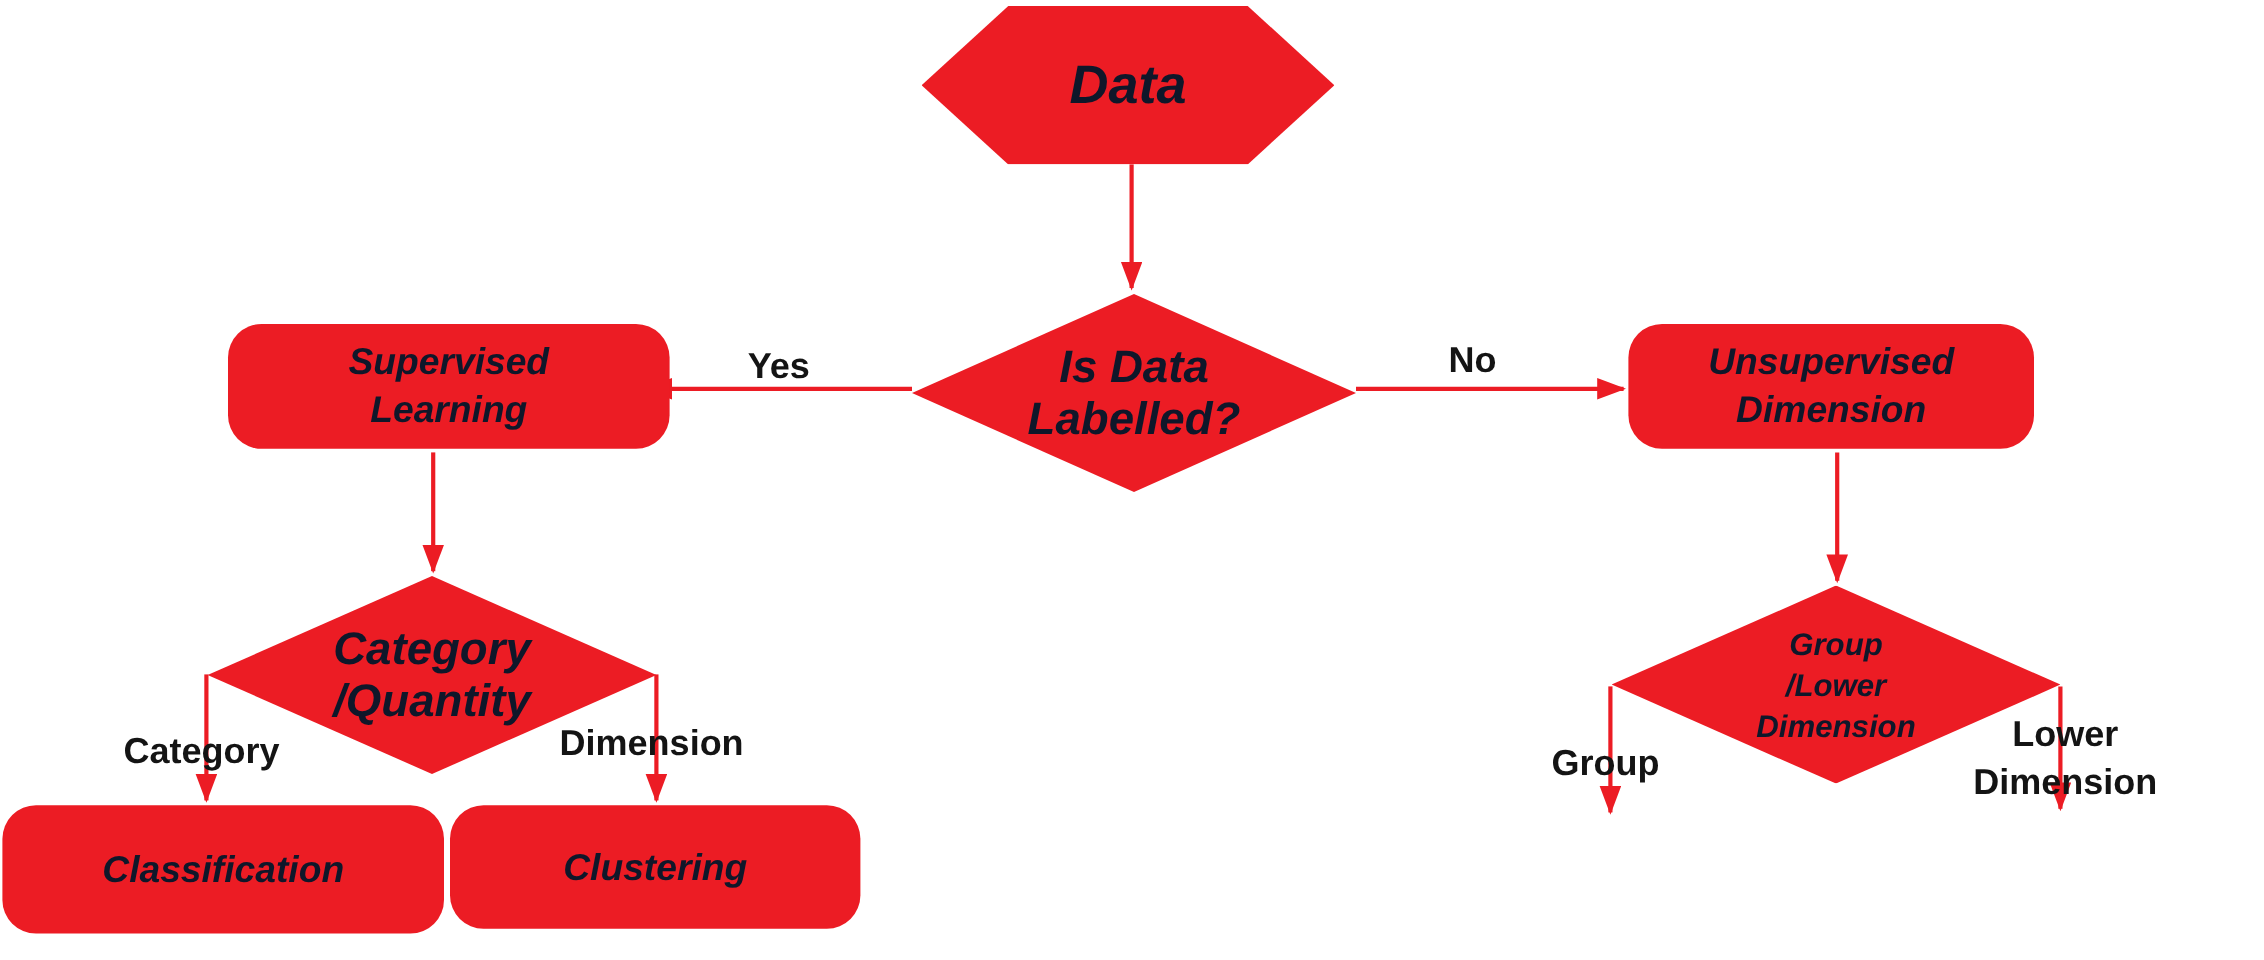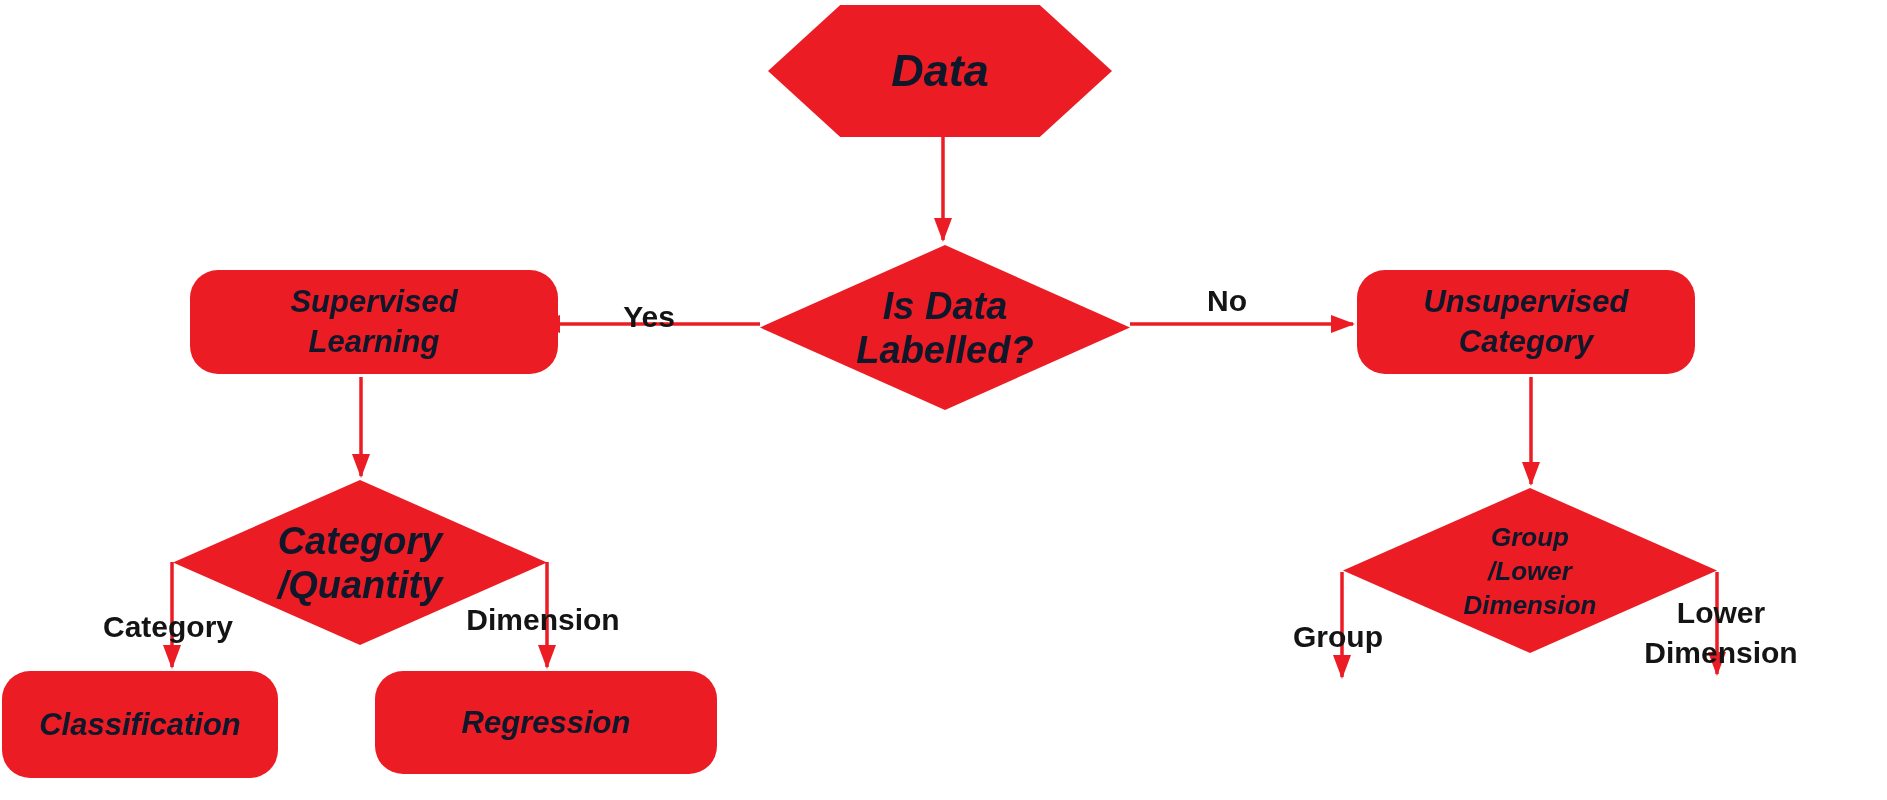--- a/index.html
+++ b/index.html
@@ -98,45 +98,45 @@
 Labelled?</span>
   </div>
 
   <div class="node process" style="left:190px; top:270px; width:368px; height:104px;">
     <span>Supervised
 Learning</span>
   </div>
 
   <div class="node process" style="left:1357px; top:270px; width:338px; height:104px;">
     <span>Unsupervised
-Category</span>
+Dimension</span>
   </div>
 
   <div class="node decision" style="left:173px; top:480px; width:374px; height:165px;">
     <span>Category
 /Quantity</span>
   </div>
 
   <div class="node decision small" style="left:1343px; top:488px; width:374px; height:165px;">
     <span>Group
 /Lower
 Dimension</span>
   </div>
 
-  <div class="node process" style="left:2px; top:671px; width:276px; height:107px;">
+  <div class="node process" style="left:2px; top:671px; width:368px; height:107px;">
     <span>Classification</span>
   </div>
 
   <div class="node process" style="left:375px; top:671px; width:342px; height:103px;">
-    <span>Regression</span>
+    <span>Clustering</span>
   </div>
 
 
 
-  <div class="edge-label" style="left:649px; top:286px;margin-top:11px;">Yes</div>
+  <div class="edge-label" style="left:649px; top:286px;">Yes</div>
   <div class="edge-label" style="left:1227px; top:281px;">No</div>
   <div class="edge-label" style="left:168px; top:607px;">Category</div>
   <div class="edge-label" style="left:543px; top:600px;">Dimension</div>
   <div class="edge-label" style="left:1338px; top:617px;">Group</div>
   <div class="edge-label" style="left:1721px; top:593px;">Lower
 Dimension</div>
 
 </div>
 
 </body></html>

